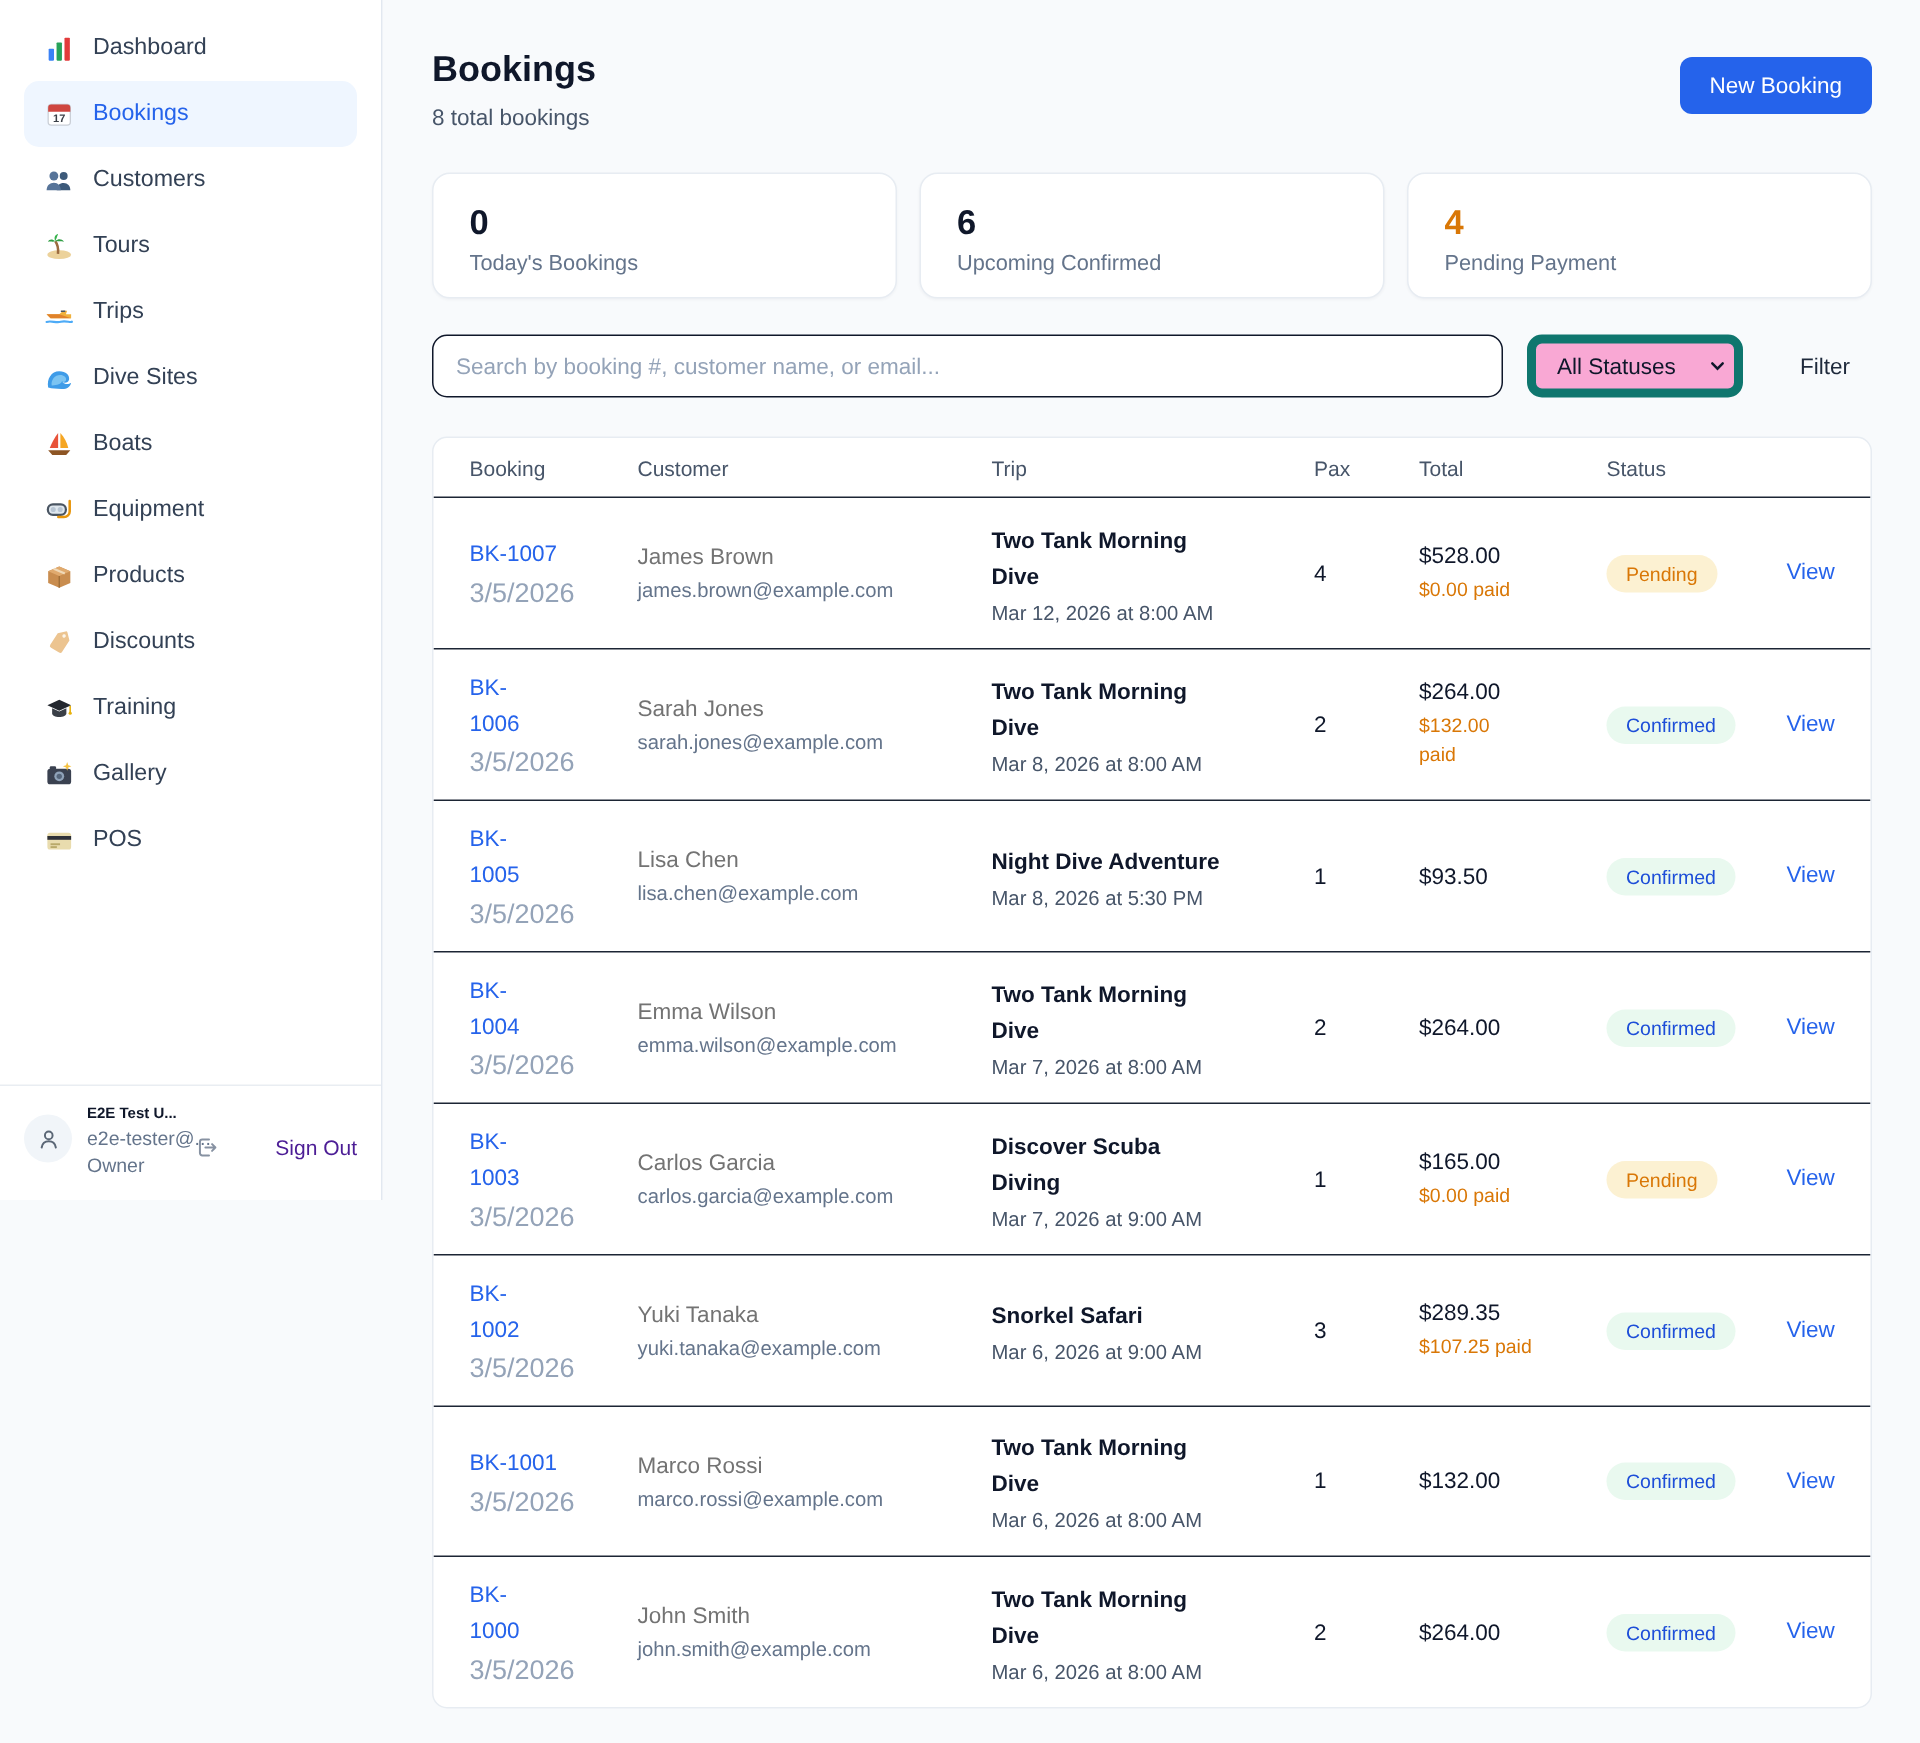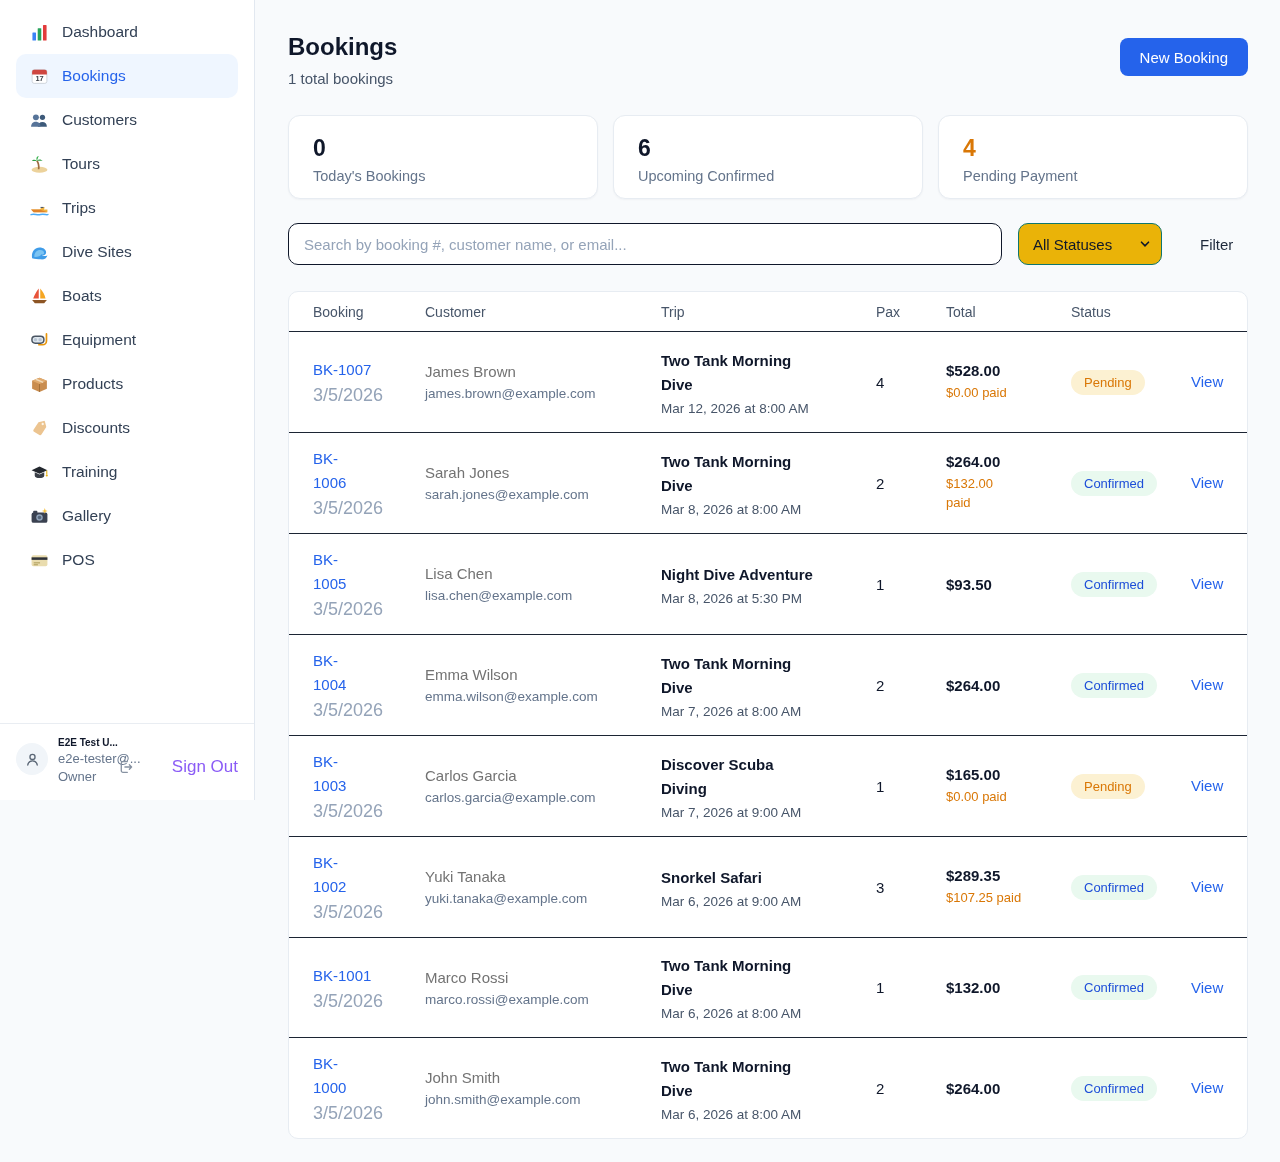--- a/index.html
+++ b/index.html
@@ -38,21 +38,21 @@
     width:32px; height:32px; border-radius:50%; background:#f1f5f9;
     display:flex; align-items:center; justify-content:center; flex:none; margin-top:6px;
   }
   .avatar svg { width:17px; height:17px; }
   .user-info { flex:1; min-width:0; }
   .user-name { font-size:10px; font-weight:bold; color:#0f172a; white-space:nowrap; }
   .user-email { font-size:13px; color:#64748b; margin-top:3px; white-space:nowrap; }
   .user-role { font-size:13px; color:#64748b; margin-top:3px; }
   .signout { display:flex; align-items:center; gap:6px; margin-top:20px; cursor:pointer; text-decoration:none; flex:none; }
   .signout svg { width:16px; height:16px; }
-  .signout-label { font-size:17px; color:#8b5cf6;margin-left:32px; }
+  .signout-label { font-size:14px; color:#4c1d95;margin-left:32px; }
   
   .main { position:absolute; left:288px; top:0; width:960px; }
   .page-header { display:flex; justify-content:space-between; align-items:flex-start; margin-top:33px; }
   .page-title { font-size:24px; font-weight:bold; color:#0f172a; }
   .page-subtitle { font-size:15px; color:#475569; margin-top:9px; }
   .btn-primary {
     background:#2563eb; color:#fff; border:none; border-radius:8px;
     font-family:inherit; font-size:15px; font-weight:500;
     padding:0 20px; height:38px; margin-top:5px; cursor:pointer;
   }
@@ -66,22 +66,22 @@
   .stat-label { font-size:14.5px; color:#64748b; margin-top:6px; }
   .filter-row { display:flex; align-items:center; margin-top:24px; }
   .search-input {
     width:714px; height:42px; border:1px solid #0f172a; border-radius:10px;
     padding:0 15px; font-family:inherit; font-size:15px; color:#0f172a; background:#fff; outline:none;
   }
   .search-input::placeholder { color:#94a3b8; }
   .select-wrap { position:relative; margin-left:16px; }
   .status-select {
     -webkit-appearance:none; appearance:none;
-    width:144px; height:42px; border:1px solid #0f766e; border-radius:10px;
-    background:#eab308; font-family:inherit; font-size:15px; color:#0f172a;
+    width:144px; height:42px; border:6px solid #0f766e; border-radius:10px;
+    background:#f9a8d4; font-family:inherit; font-size:15px; color:#0f172a;
     padding:0 30px 0 14px; cursor:pointer; outline:none;
   }
   .select-chevron { position:absolute; right:11px; top:15px; pointer-events:none; width:12px; height:12px; }
   .filter-btn {
     background:none; border:none; font-family:inherit; font-size:15px; font-weight:500;
     color:#1e293b; margin-left:34px; cursor:pointer; padding:6px 4px;
   }
   
   .table-card {
     background:#fff; border:1px solid #e7ecf2; border-radius:10px;
@@ -92,21 +92,21 @@
   .th { font-size:14px; color:#475569; }
   .trow { min-height:100px; padding-top:14px; padding-bottom:14px; }
   .trow + .trow { border-top:1px solid #1c2534; }
   .bk-id { color:#2563eb; font-size:15px; font-weight:500; text-decoration:none; white-space:pre-line; line-height:1.6; display:inline-block; }
   .bk-date { font-size:18px; color:#94a3b8; margin-top:3px; }
   .cust-name { font-size:15px; color:#737373; }
   .cust-email { font-size:13.5px; color:#64748b; margin-top:6px; }
   .trip-name { font-size:15px; font-weight:600; color:#0f172a; white-space:pre-line; line-height:1.6; }
   .trip-date { font-size:13.5px; color:#475569; margin-top:4px; }
   .pax { font-size:15px; color:#0f172a; }
-  .total { font-size:15px; font-weight:bold; color:#0f172a; }
+  .total { font-size:15px; font-weight:normal; color:#0f172a; }
   .paid { font-size:13px; color:#d97706; margin-top:5px; white-space:pre-line; line-height:1.45; }
   .badge {
     display:inline-block; font-size:13px; padding:5px 13px; border-radius:999px;
   }
   .badge.pending { background:#fcf1d2; color:#d97706; }
   .badge.confirmed { background:#e9f9ef; color:#1d4ed8; }
   .view-link { color:#2563eb; font-size:15px; font-weight:500; text-decoration:none; cursor:pointer;text-align:center; }
 </style>
 </head>
 <body>
@@ -271,21 +271,21 @@
       </svg>
       <span class="signout-label">Sign Out</span>
     </a>
   </div>
 </aside>
 
 <main class="main">
   <div class="page-header">
     <div>
       <div class="page-title">Bookings</div>
-      <div class="page-subtitle">1 total bookings</div>
+      <div class="page-subtitle">8 total bookings</div>
     </div>
     <button class="btn-primary">New Booking</button>
   </div>
 
   <div class="stats">
     <div class="stat-card">
         <div class="stat-value">0</div>
         <div class="stat-label">Today's Bookings</div>
       </div>
       <div class="stat-card">

